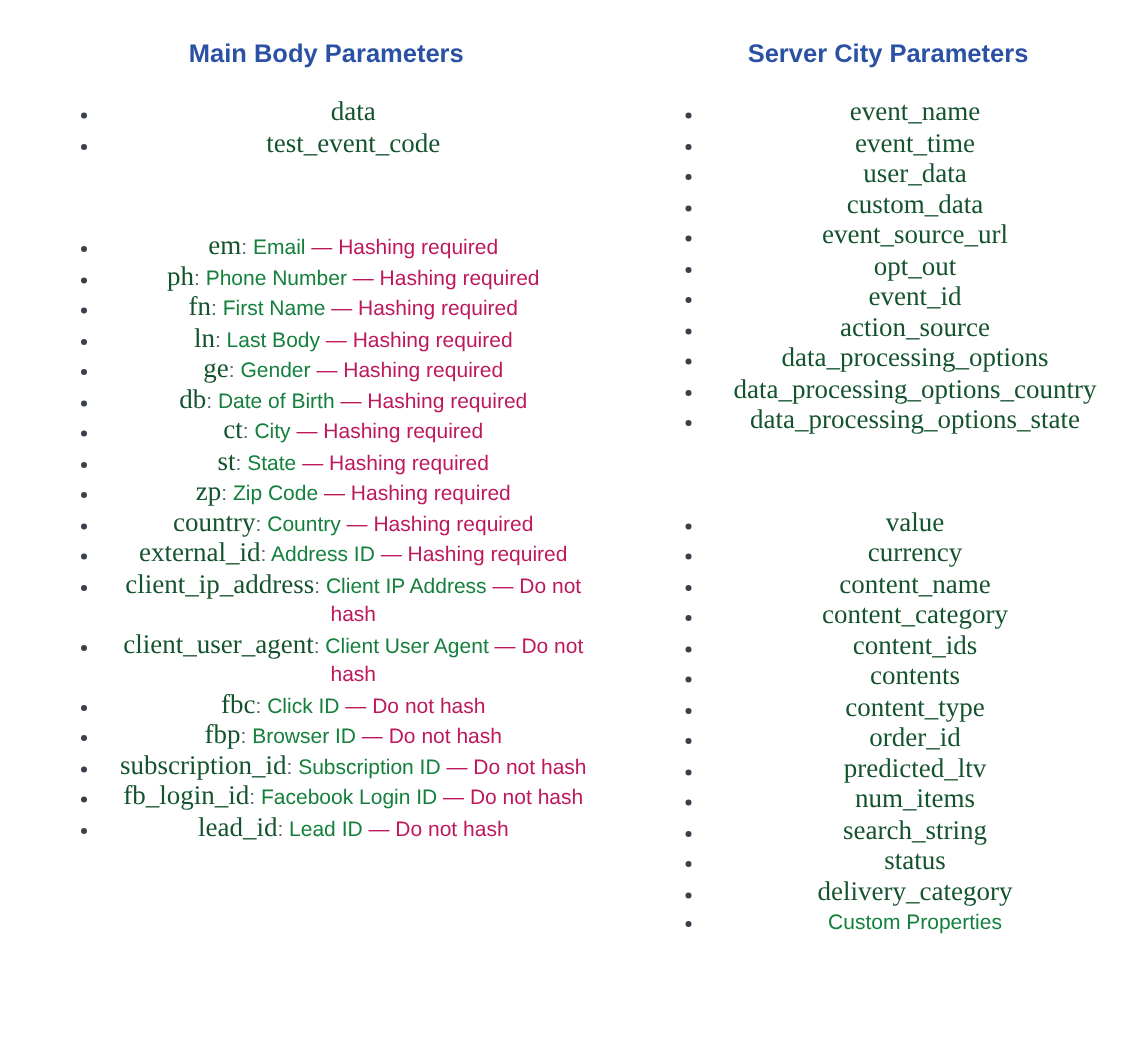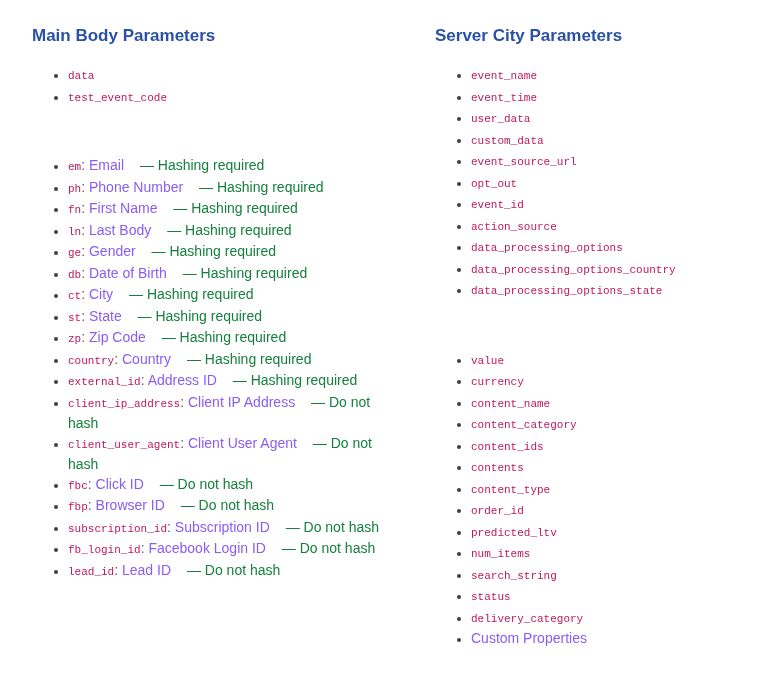--- a/index.html
+++ b/index.html
@@ -11,21 +11,21 @@
     font-family: "Liberation Sans", sans-serif;
     overflow: hidden;
   }
   .page {
     display: grid;
     grid-template-columns: 371px 1fr;
     column-gap: 32px;
     padding: 24px 14px 24px 32px;
     width: 763px;
   }
-  .column { min-width: 0; }
+  .column { min-width: 0; text-align: center; }
   .section { margin: 0 0 48px 0; }
   .section:last-child { margin-bottom: 0; }
   .section-title {
     margin: 0 0 18px 0;
     font-size: 17px;
     line-height: 23px;
     font-weight: 700;
     color: #2b51a5;
   }
   .param-list {
@@ -36,32 +36,32 @@
   .param-item {
     font-size: 14px;
     line-height: 19.5px;
     color: #5c6570;
   }
   .param-item::marker {
     color: #3a4049;
     font-size: 12px;
   }
   .param-code {
-    font-family: Liberation Mono, monospace;
-    font-size: 11px;
-    color: #be185d;
+    font-family: Liberation Serif, serif;
+    font-size: 18px;
+    color: #14532d;
   }
   .param-sep { color: #5c6570; }
   .param-link {
-    color: #8b5cf6;
+    color: #15803d;
     text-decoration: none;
     cursor: pointer;
     margin-top: 25px;
   }
-  .param-note { color: #15803d; padding-left: 12px; }
+  .param-note { color: #be185d; }
 </style>
 </head>
 <body>
 
 <div class="page">
   <div class="column">
       <section class="section">
         <h3 class="section-title">Main Body Parameters</h3>
         <ul class="param-list">
           <li class="param-item"><code class="param-code">data</code></li>

